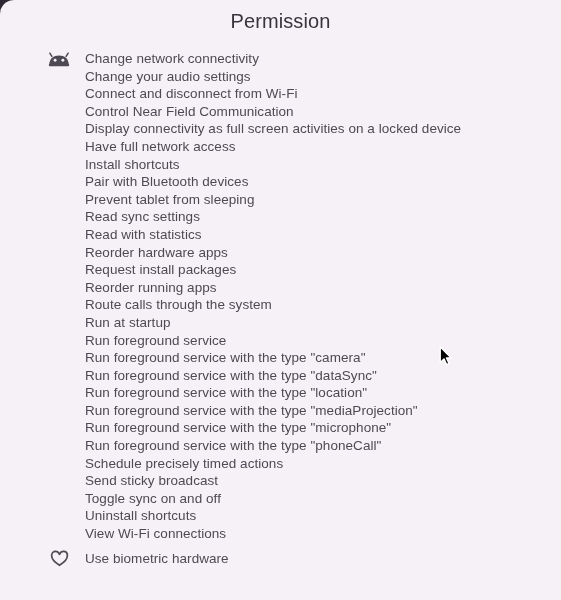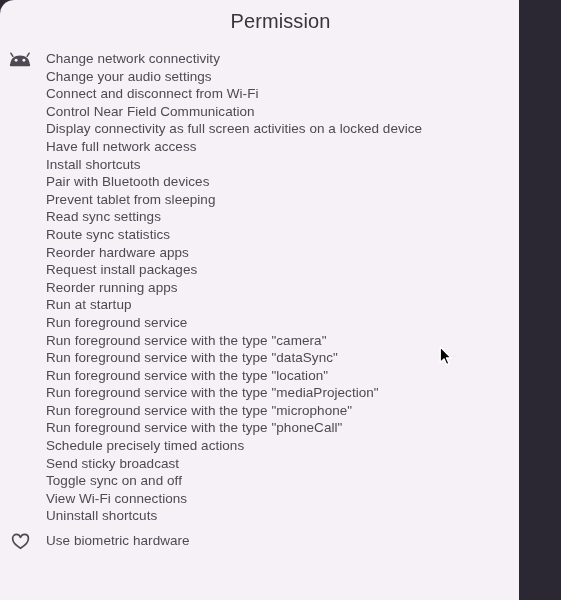--- a/index.html
+++ b/index.html
@@ -6,21 +6,21 @@
     margin: 0;
     padding: 0;
     width: 561px;
     height: 600px;
     overflow: hidden;
     background: #2b2733;
   }
 
   .screen {
     position: relative;
-    width: 519px;
+    width: 561px;
     height: 600px;
     background: #f6f1f7;
     border-top-left-radius: 14px;
     overflow: hidden;
     font-family: "Liberation Sans", "DejaVu Sans", sans-serif;
     -webkit-font-smoothing: antialiased;
   }
 
   
   .corner-shadow {
@@ -60,20 +60,21 @@
     position: absolute;
     top: 50px;
     left: 0;
     width: 561px;
     z-index: 2;
   }
 
   .perm-group {
     position: relative;
     display: block;
+    margin-left: 39px;
   }
   .perm-group + .perm-group {
     margin-top: 7px;
   }
 
   .group-icon {
     position: absolute;
     left: 8px;
     top: 0;
     width: 24px;
@@ -140,37 +141,38 @@
           <li class="perm-item">Change network connectivity</li>
           <li class="perm-item">Change your audio settings</li>
           <li class="perm-item">Connect and disconnect from Wi-Fi</li>
           <li class="perm-item">Control Near Field Communication</li>
           <li class="perm-item">Display connectivity as full screen activities on a locked device</li>
           <li class="perm-item">Have full network access</li>
           <li class="perm-item">Install shortcuts</li>
           <li class="perm-item">Pair with Bluetooth devices</li>
           <li class="perm-item">Prevent tablet from sleeping</li>
           <li class="perm-item">Read sync settings</li>
-          <li class="perm-item">Route sync statistics</li>
+          <li class="perm-item">Read with statistics</li>
           <li class="perm-item">Reorder hardware apps</li>
           <li class="perm-item">Request install packages</li>
           <li class="perm-item">Reorder running apps</li>
+          <li class="perm-item">Route calls through the system</li>
           <li class="perm-item">Run at startup</li>
           <li class="perm-item">Run foreground service</li>
           <li class="perm-item">Run foreground service with the type "camera"</li>
           <li class="perm-item">Run foreground service with the type "dataSync"</li>
           <li class="perm-item">Run foreground service with the type "location"</li>
           <li class="perm-item">Run foreground service with the type "mediaProjection"</li>
           <li class="perm-item">Run foreground service with the type "microphone"</li>
           <li class="perm-item">Run foreground service with the type "phoneCall"</li>
           <li class="perm-item">Schedule precisely timed actions</li>
           <li class="perm-item">Send sticky broadcast</li>
           <li class="perm-item">Toggle sync on and off</li>
+          <li class="perm-item">Uninstall shortcuts</li>
           <li class="perm-item">View Wi-Fi connections</li>
-          <li class="perm-item">Uninstall shortcuts</li>
         </ul>
       </div>
       <div class="perm-group">
         <div class="group-icon">
   <svg width="19" height="17" viewBox="0 0 19 17" xmlns="http://www.w3.org/2000/svg">
     <path d="M9.5 15.3 C9.5 15.3 1.6 10.6 1.6 5.6 C1.6 3.0 3.4 1.4 5.5 1.4
              C7.2 1.4 8.7 2.5 9.5 4.3 C10.3 2.5 11.8 1.4 13.5 1.4
              C15.6 1.4 17.4 3.0 17.4 5.6 C17.4 10.6 9.5 15.3 9.5 15.3 Z" fill="none" stroke="#4d4a53" stroke-width="1.7" stroke-linejoin="round"></path>
   </svg>
 </div>

